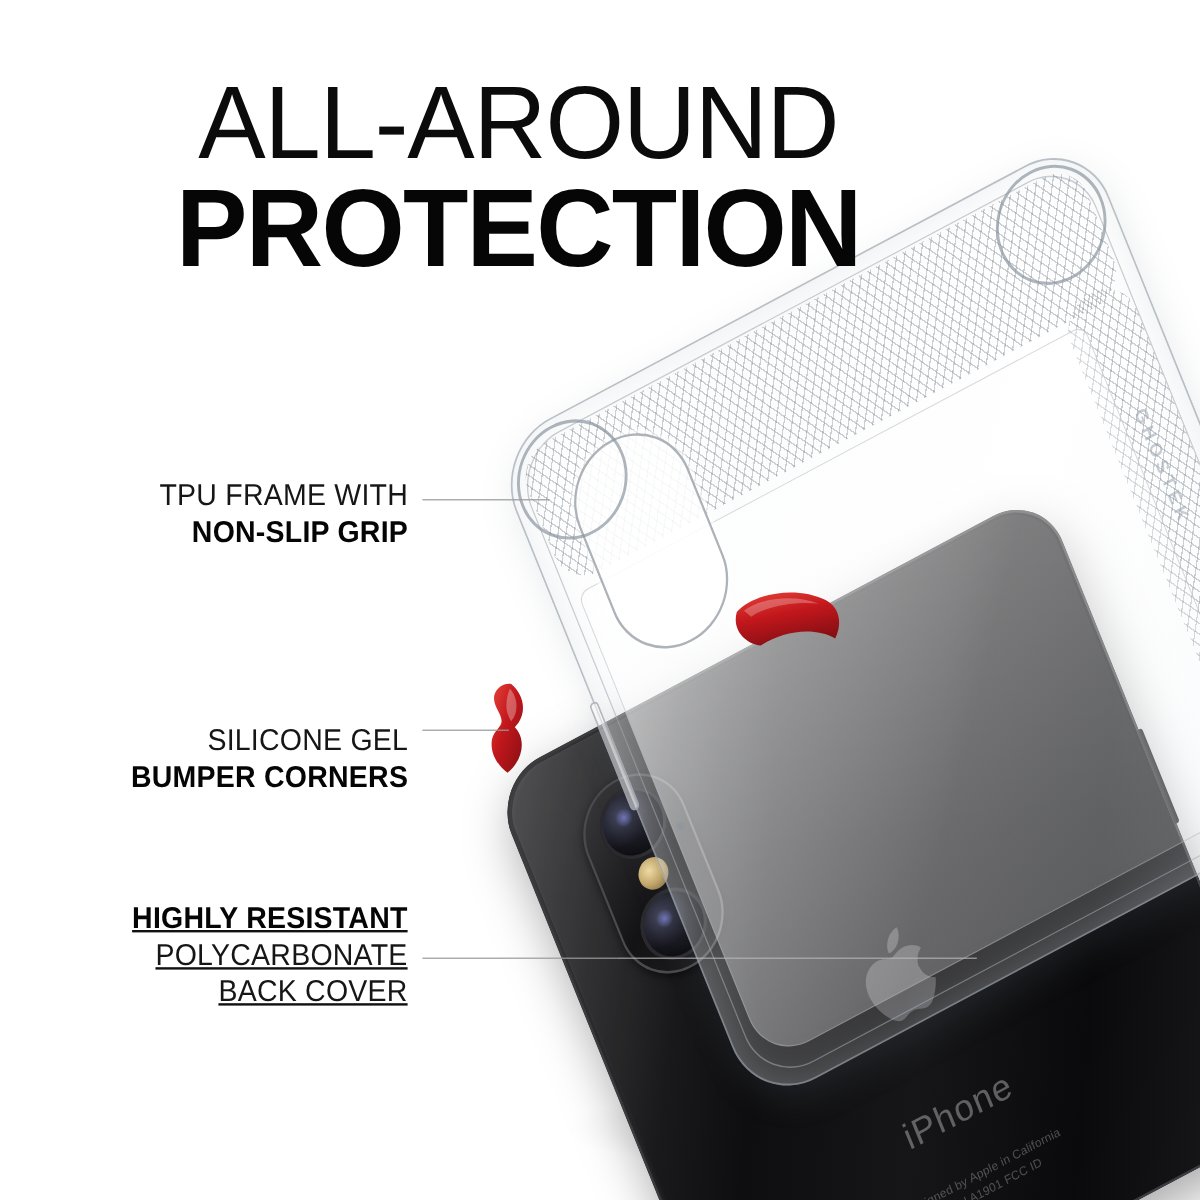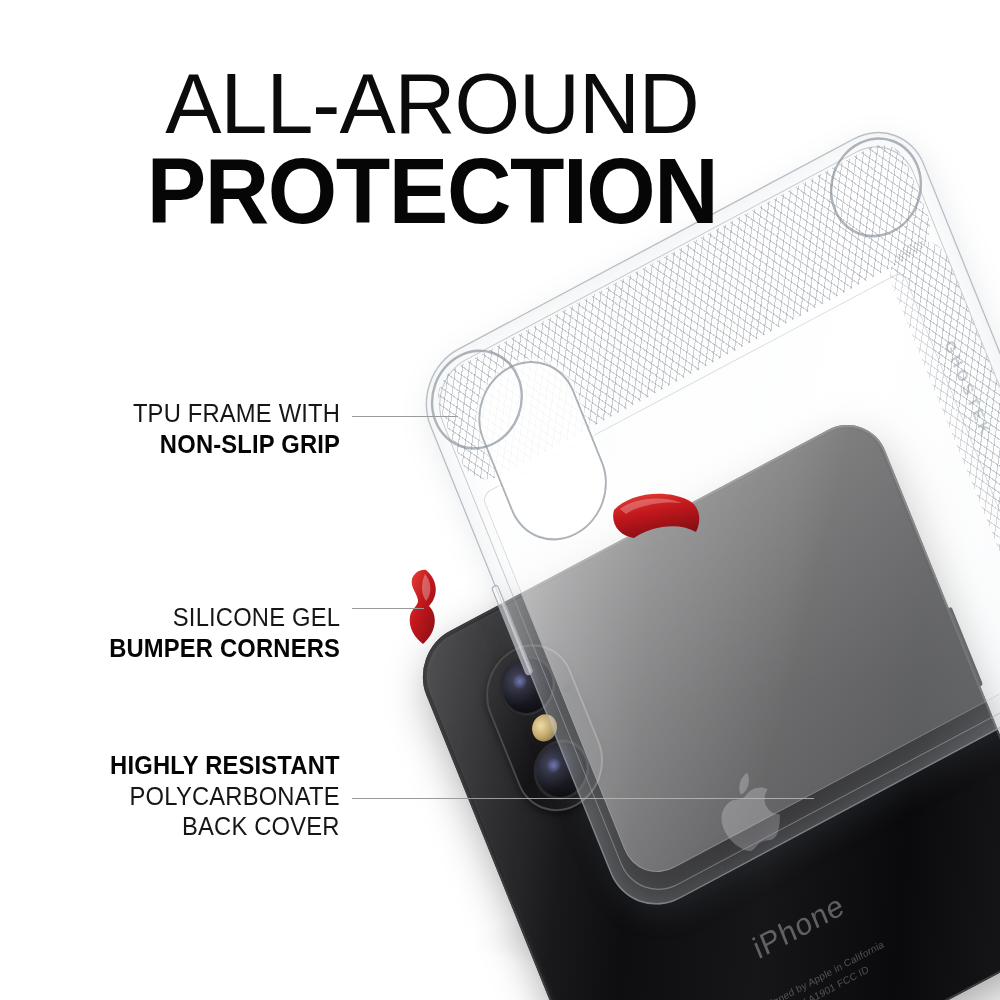--- a/index.html
+++ b/index.html
@@ -60,21 +60,21 @@
     letter-spacing: 0.2px;
     white-space: nowrap;
     transform: scaleX(0.95);
     transform-origin: right center;
   }
   .callout .ln.light { font-weight: 400; color: #161616; }
   .callout .ln.bold  { font-weight: 700; color: #050505; }
 
   #callout-tpu   { right: 660px; top: 398px; text-align: right; }
   #callout-sil   { right: 660px; top: 566px; margin-top: 36px; }
-  #callout-poly  { right: 660px; top: 750px; }
+  #callout-poly  { right: 660px; top: 750px; text-decoration: underline; }
 
   .leader {
     position: absolute;
     height: 1px;
     background: #9a9a9a;
   }
   #leader-1 { left: 352px; top: 416px; width: 106px; }
   #leader-2 { left: 352px; top: 608px; width: 72px;  }
   #leader-3 { left: 352px; top: 798px; width: 162px; }
   #leader-3b{ left: 514px; top: 798px; width: 300px; background: #b9b9b9; opacity: .85; }

